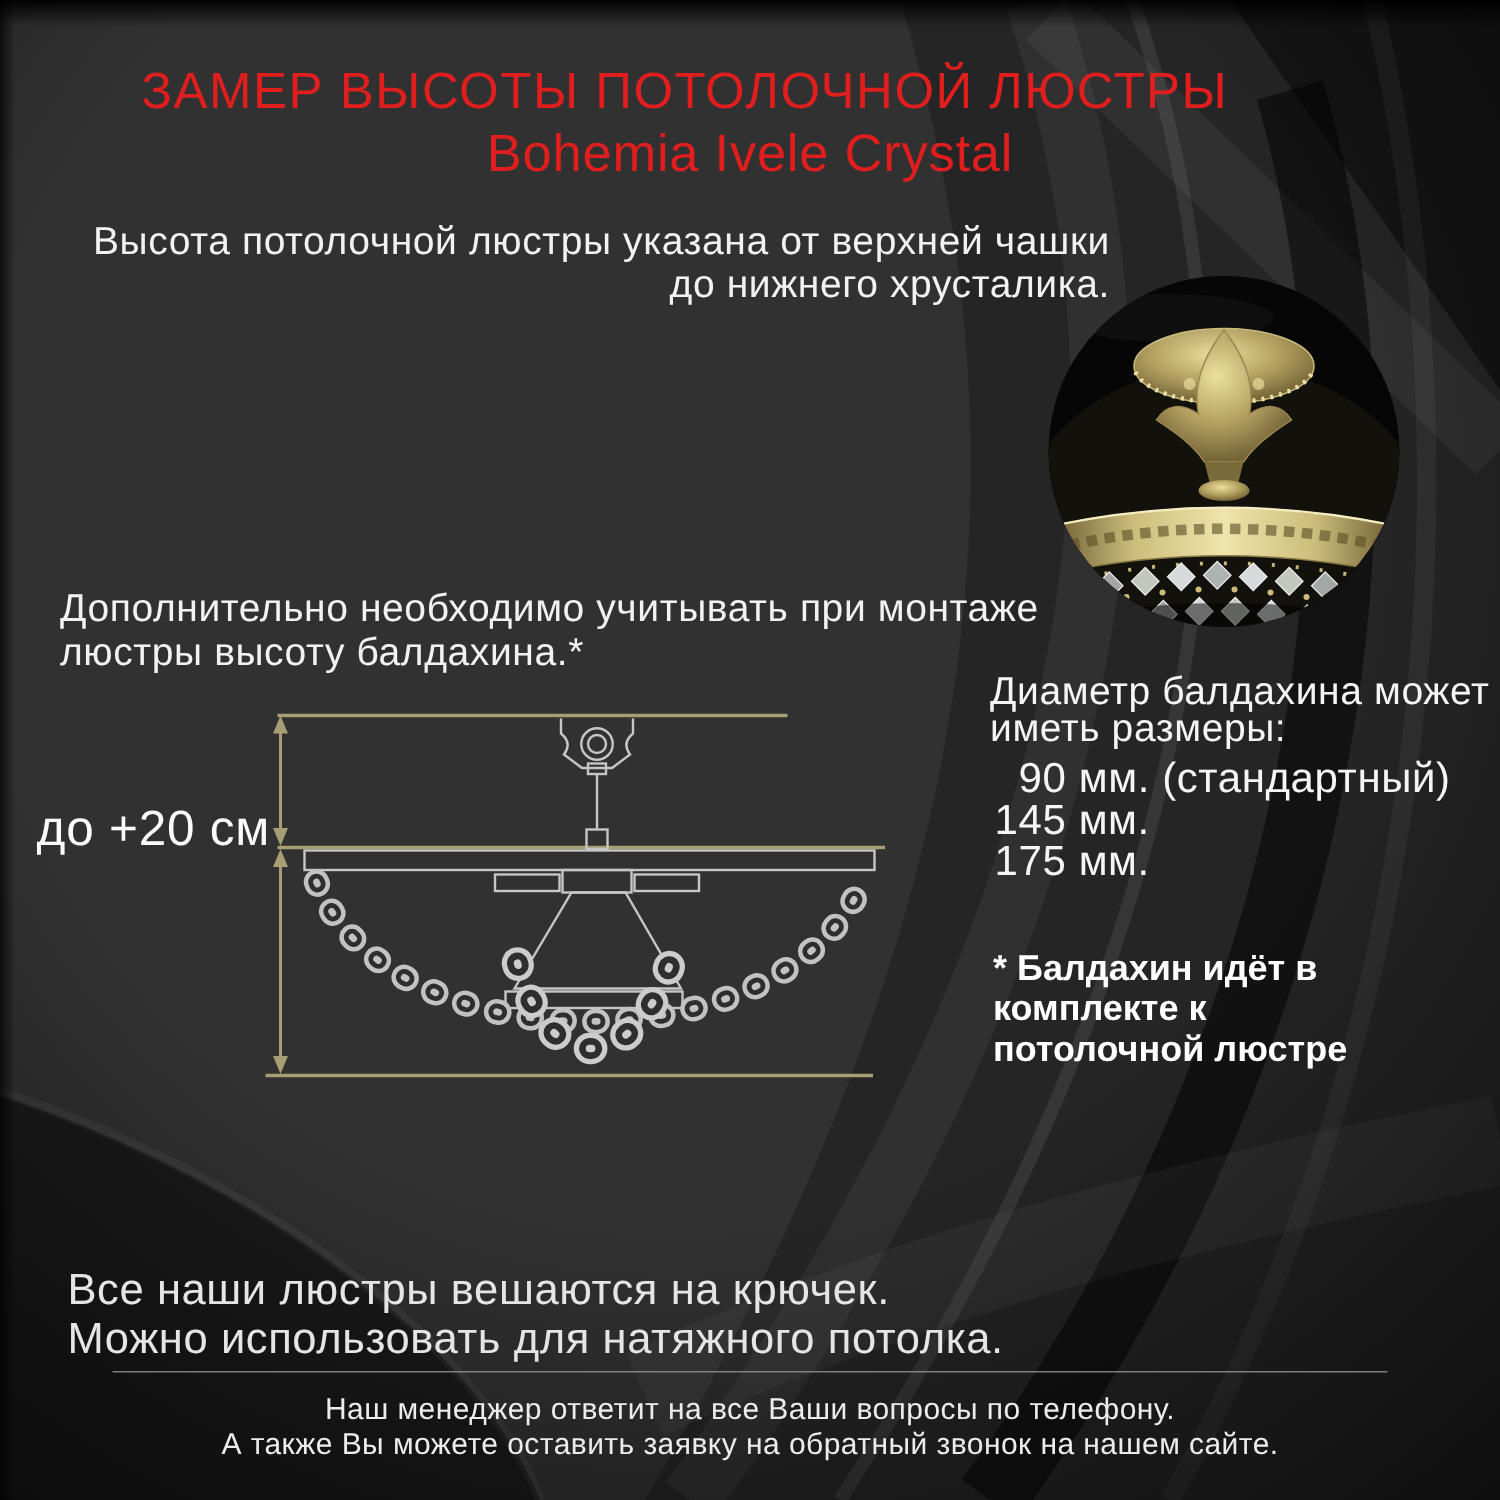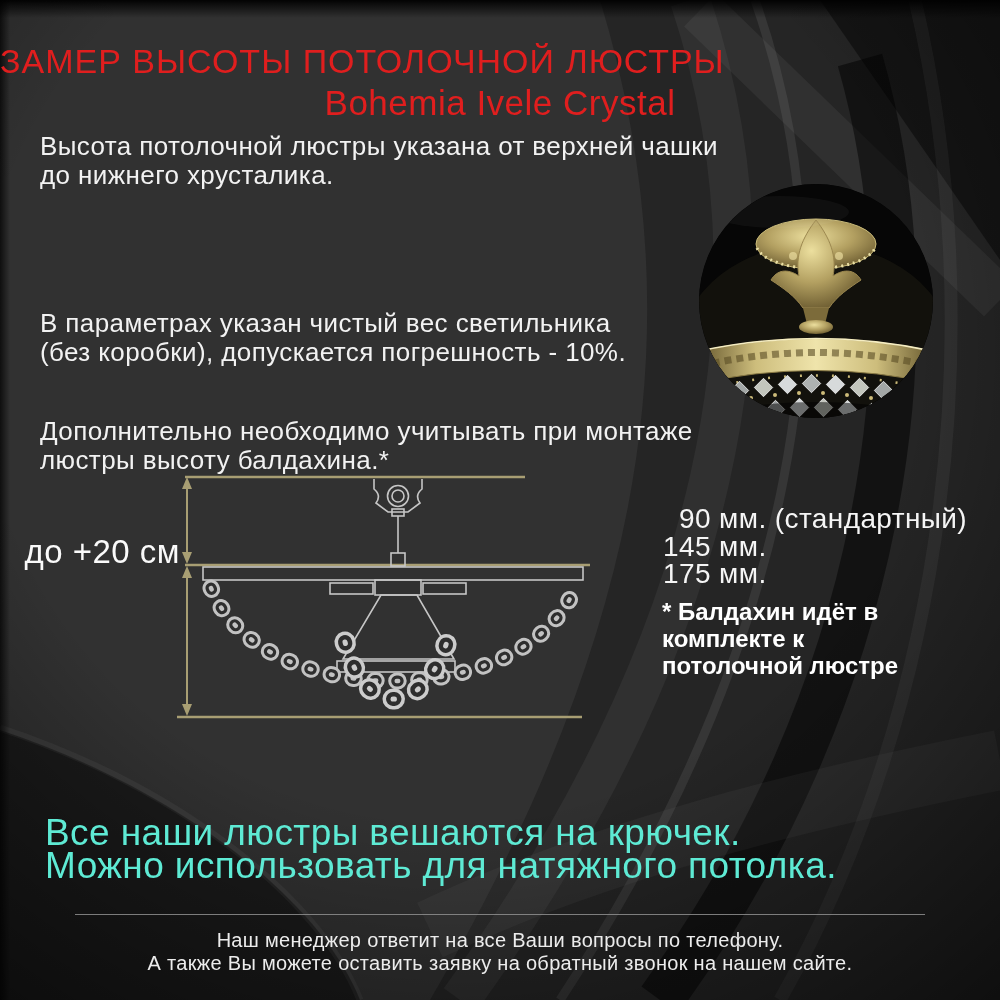--- a/index.html
+++ b/index.html
@@ -9,54 +9,54 @@
     font-family:"Liberation Sans", sans-serif;
     color:#f0f0f0;
   }
   .bg,.content{position:absolute;inset:0;width:1000px;height:1000px;}
   .bg{z-index:0;}
   .content{z-index:1;}
   .abs{position:absolute;}
   .prelines{white-space:pre-line;}
 
   .title{
-    top:42px;left:0;width:913px;
+    top:42px;left:0;width:913px;text-align:center;
     color:#e01e1e;font-size:34px;letter-spacing:1px;font-weight:400;
   }
   .subtitle{
     top:83px;left:0;width:1000px;text-align:center;
     color:#e01e1e;font-size:35px;letter-spacing:.5px;
   }
   .para{
     left:40px;width:700px;font-size:26px;line-height:29px;letter-spacing:.4px;color:#f2f2f2;
   }
-  .p1{top:132px;} .p2{top:229px;} .p3{top:309px;} .p4{top:391px;margin-top:26px;}
+  .p1{top:146px;text-align:right;} .p2{top:229px;} .p3{top:309px;} .p4{top:391px;}
 
   .photo{
     left:699px;top:184px;width:234px;height:234px;border-radius:50%;overflow:hidden;
     background:#060606;
   }
 
   .diagram-svg{left:0;top:0;}
 
   .dim-label-1{
     top:533px;left:20px;width:160px;text-align:right;
     font-size:33px;letter-spacing:.5px;color:#fafafa;
   }
   .dim-label-2{
     top:606px;left:20px;width:155px;text-align:right;
     font-size:26px;line-height:23px;letter-spacing:.4px;color:#fafafa;
   }
 
   .diam-heading{top:448px;left:660px;font-size:26px;line-height:25px;letter-spacing:.4px;color:#f5f5f5;}
   .size-item{left:663px;font-size:28px;letter-spacing:.4px;color:#f5f5f5;}
   .size-0{top:503px;margin-left:16px;} .size-1{top:531px;} .size-2{top:558px;text-align:right;}
-  .canopy-note{top:598px;left:662px;font-size:24px;line-height:27px;font-weight:700;color:#ffffff;}
-
-  .hook-note{top:816px;left:45px;font-size:37px;line-height:33px;letter-spacing:.4px;color:#5eead4;}
+  .canopy-note{top:632px;left:662px;font-size:24px;line-height:27px;font-weight:700;color:#ffffff;}
+
+  .hook-note{top:844px;left:45px;font-size:29px;line-height:33px;letter-spacing:.4px;color:#e5e5e5;}
 
   .footer-line{top:914px;left:75px;width:850px;height:1px;background:#8f8f8f;opacity:.85;}
   .footer-text{
     top:929px;left:0;width:1000px;text-align:center;
     font-size:20px;line-height:23px;letter-spacing:.3px;color:#ececec;
   }
 </style>
 </head>
 <body>
 
@@ -92,22 +92,20 @@
   </g>
 </svg>
 
 <div class="content">
 
   <div class="abs title">ЗАМЕР ВЫСОТЫ ПОТОЛОЧНОЙ ЛЮСТРЫ</div>
   <div class="abs subtitle">Bohemia Ivele Crystal</div>
 
   <div class="abs para p1 prelines">Высота потолочной люстры указана от верхней чашки
 до нижнего хрусталика.</div>
-  <div class="abs para p3 prelines">В параметрах указан чистый вес светильника
-(без коробки), допускается погрешность - 10%.</div>
   <div class="abs para p4 prelines">Дополнительно необходимо учитывать при монтаже
 люстры  высоту балдахина.*</div>
 
   <div class="abs photo">
     <svg width="234" height="234" viewBox="0 0 234 234" xmlns="http://www.w3.org/2000/svg">
       <defs>
         <radialGradient id="gGold" cx="45%" cy="35%" r="80%">
           <stop offset="0%" stop-color="#ecdf9e"></stop>
           <stop offset="45%" stop-color="#b3a061"></stop>
           <stop offset="100%" stop-color="#52431f"></stop>
@@ -212,20 +210,22 @@
       <path d="M211,588 C260,712 524,712 575,588" stroke="#2e2e2e" stroke-width="11" stroke-linecap="round" stroke-dasharray="1.5 20.5"></path>
       <path d="M211,588 C260,712 524,712 575,588" stroke="#c2c2c2" stroke-width="4.5" stroke-linecap="round" stroke-dasharray="1.5 20.5"></path>
       <path d="M345,642 C365,718 421,718 447,642" stroke="#cccccc" stroke-width="21" stroke-linecap="round" stroke-dasharray="1.5 25"></path>
       <path d="M345,642 C365,718 421,718 447,642" stroke="#2e2e2e" stroke-width="14" stroke-linecap="round" stroke-dasharray="1.5 25"></path>
       <path d="M345,642 C365,718 421,718 447,642" stroke="#cccccc" stroke-width="5" stroke-linecap="round" stroke-dasharray="1.5 25"></path>
     </g>
   </svg>
 
   <div class="abs dim-label-1">до +20 см</div>
 
+  <div class="abs diam-heading prelines">Диаметр балдахина может
+иметь размеры:</div>
   <div class="abs size-item size-0">90 мм. (стандартный)</div>
   <div class="abs size-item size-1">145 мм.</div>
   <div class="abs size-item size-2">175 мм.</div>
   <div class="abs canopy-note prelines">* Балдахин идёт в комплекте к
 потолочной люстре</div>
 
   <div class="abs hook-note prelines">Все наши люстры вешаются на крючек.
 Можно использовать для натяжного потолка.</div>
 
   <div class="abs footer-line"></div>

